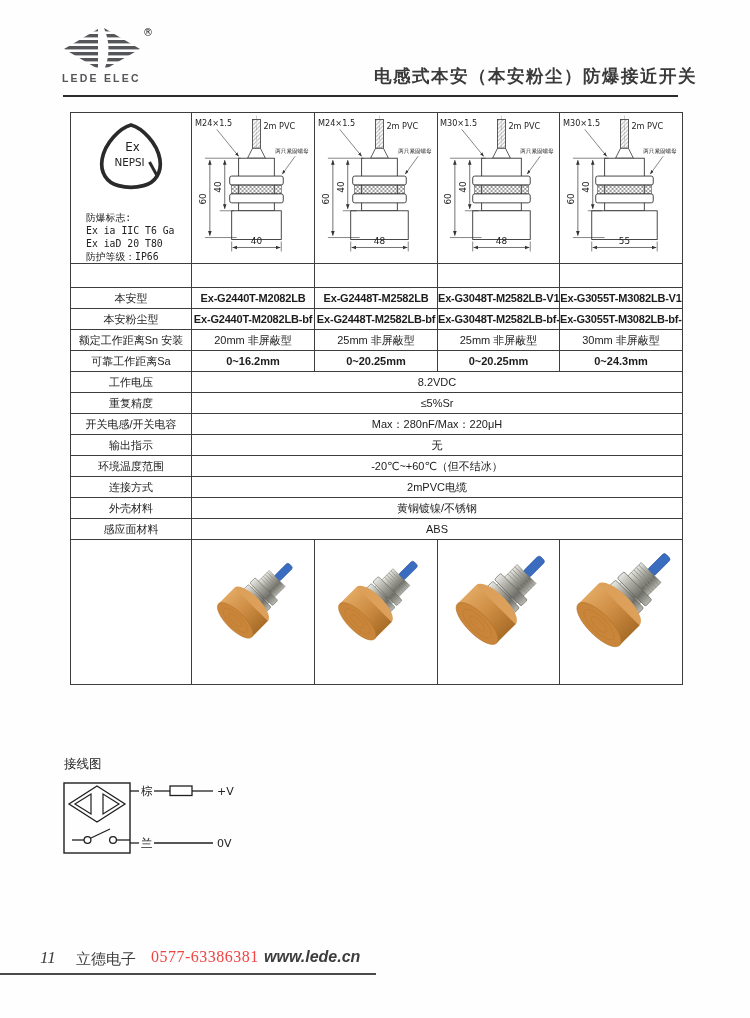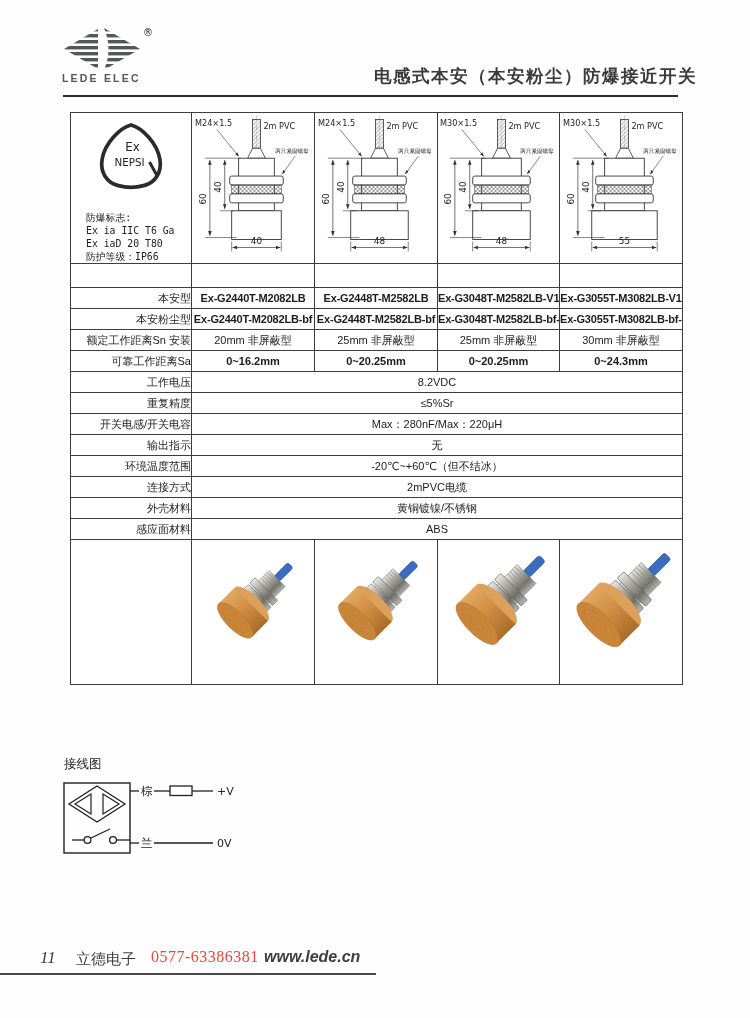--- a/index.html
+++ b/index.html
@@ -11,21 +11,21 @@
               letter-spacing:2.2px;color:#55565a;text-align:center;}
   .page-title{position:absolute;right:53px;top:64px;font-size:17.5px;font-weight:bold;
               letter-spacing:1.5px;color:#3a3a3a;
               font-family:"Liberation Serif","DejaVu Serif",serif;}
   .header-rule{position:absolute;left:63px;top:95px;width:615px;height:2px;background:#2b2b2b;}
   
   table.spec{position:absolute;left:70px;top:112px;width:612px;border-collapse:collapse;
              table-layout:fixed;}
   table.spec td{border:1px solid #3d3d3d;padding:0;font-size:11px;overflow:hidden;
                 vertical-align:middle;background:#fff;}
-  td.lbl{padding-left:6px;text-align:right;font-size:11.5px;white-space:nowrap;margin-left:16px;}
+  td.lbl{padding-left:6px;text-align:center;font-size:11.5px;white-space:nowrap;margin-left:16px;}
   td.val{text-align:center;white-space:nowrap;}
   td.model{text-align:center;font-weight:bold;font-size:10px;letter-spacing:-0.2px;
            white-space:nowrap;overflow:visible;}
   td.bold{font-weight:bold;}
   tr.r-draw td{vertical-align:top;}
   .nepsi-cell{text-align:center;}
   .marking{margin-top:16px;text-align:left;padding-left:15px;line-height:13px;
            font-family:"DejaVu Sans Mono","Liberation Mono",monospace;font-size:9.8px;color:#222;}
   td.drawcell{text-align:center;overflow:visible;}
   td.photocell{text-align:center;}

